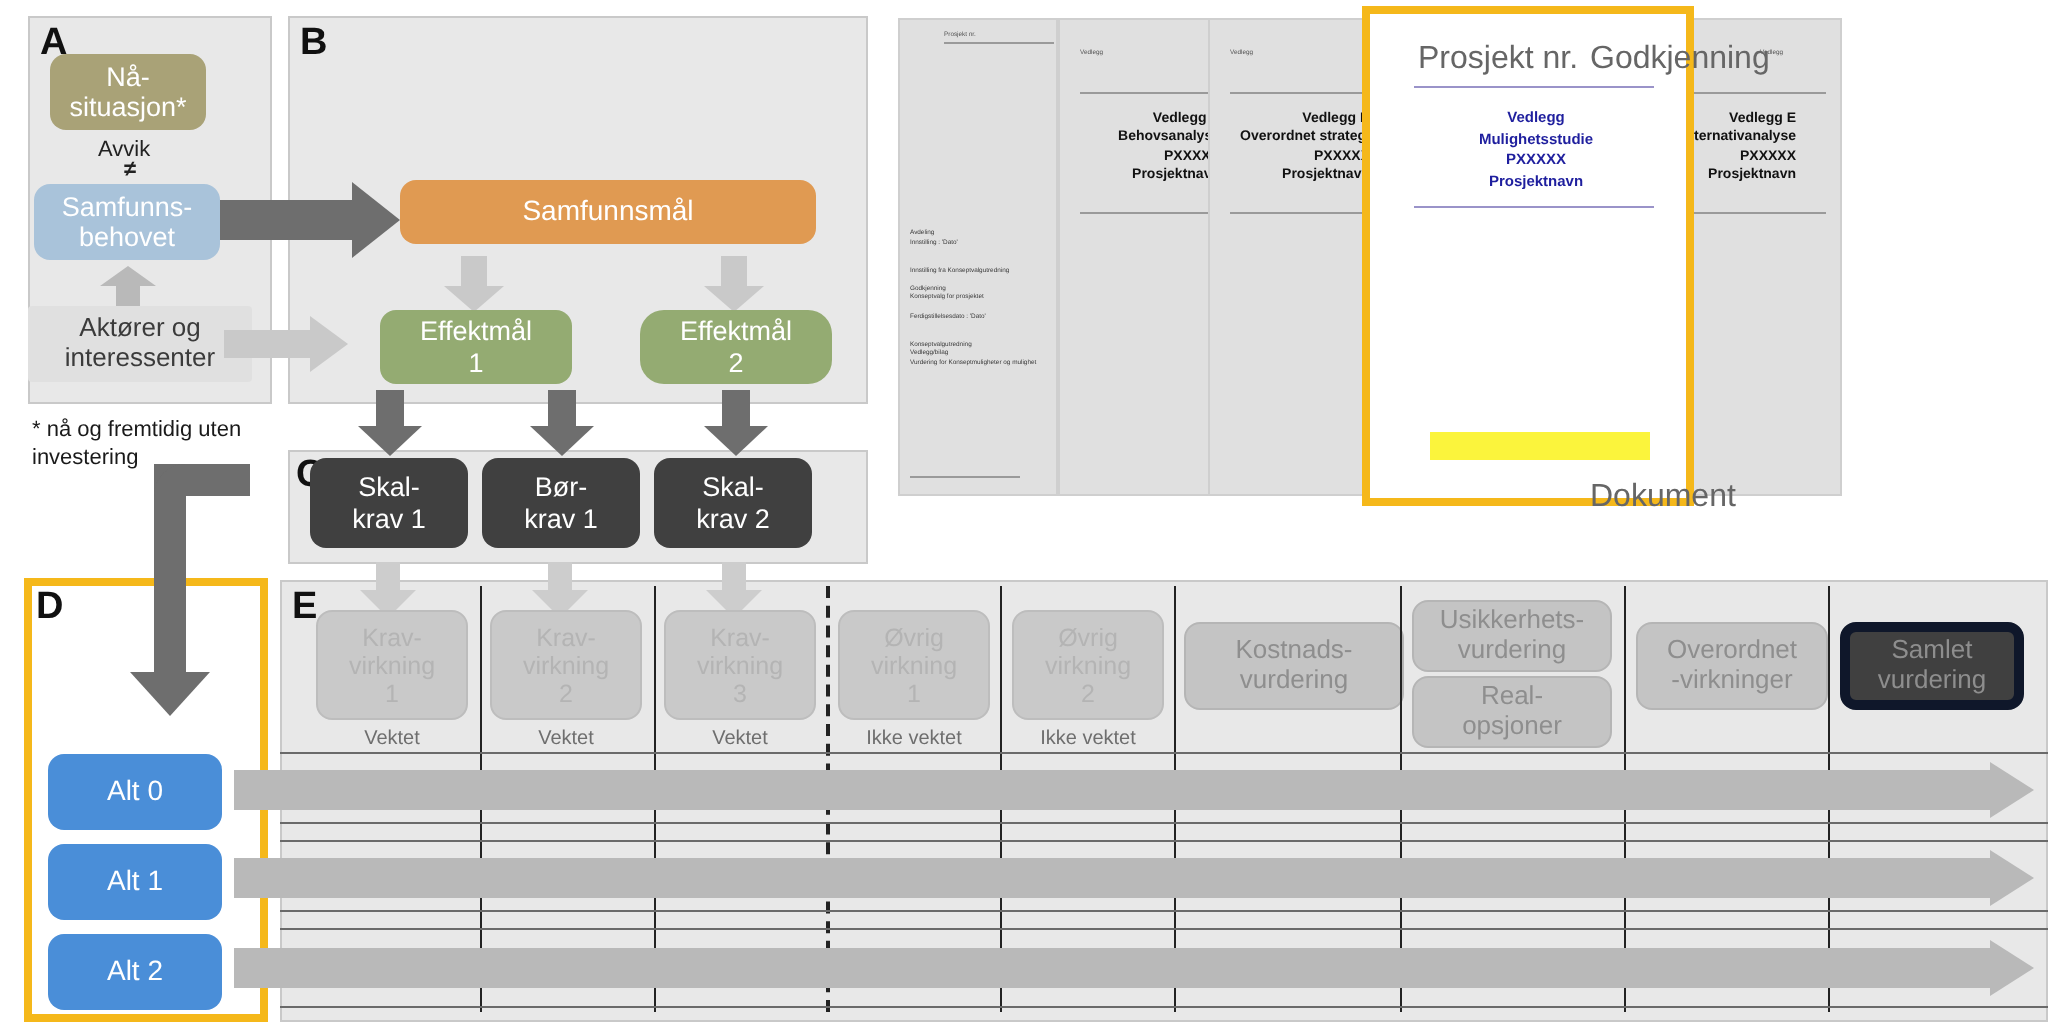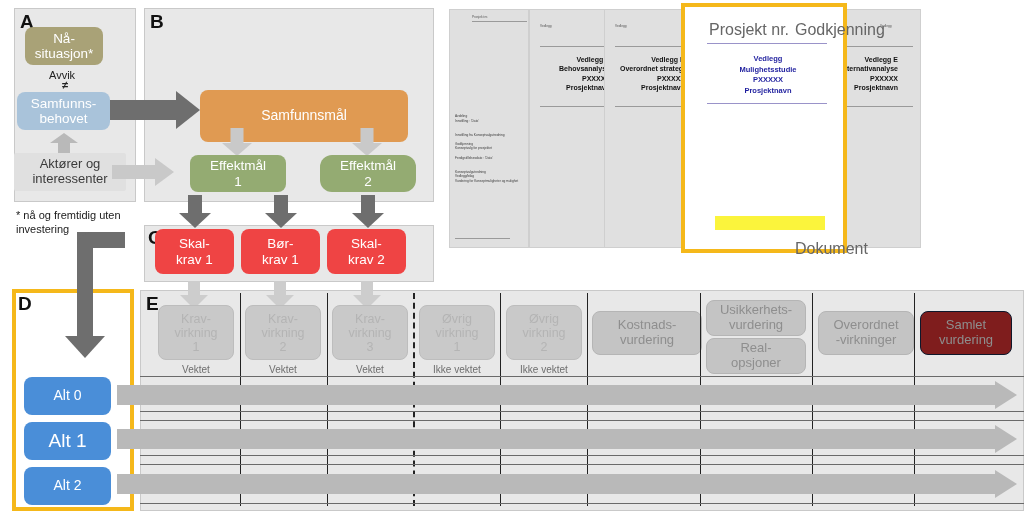--- a/index.html
+++ b/index.html
@@ -14,21 +14,21 @@
   
   .rbox{position:absolute;box-sizing:border-box;border-radius:8px;display:flex;
         align-items:center;justify-content:center;text-align:center;color:#fff;
         font-size:13.5px;line-height:1.12;padding:2px 16px;}
 
   .c-olive{background:#a9a277;}
   .c-blue-l{background:#a9c3da;}
   .c-gray-l{background:#e0e0e0;color:#3b3b3b;}
   .c-orange{background:#e09a52;}
   .c-green{background:#94ab72;}
-  .c-steel{background:#ef4444;}
+  .c-steel{background:#404040;}
   .c-altblue{background:#4a8ed8;}
   .c-ghost{background:#c9c9c9;color:#b4b4b4;border:1px solid #bdbdbd;}
 
   
   .lbl{position:absolute;font-size:11.5px;color:#222;line-height:1.25;}
   .lbl-small{position:absolute;font-size:10px;color:#6e6e6e;text-align:center;}
   .footnote{position:absolute;font-size:11px;color:#1a1a1a;line-height:1.3;}
 
   
   .arrow-d{position:absolute;} 
@@ -116,21 +116,21 @@
   <div class="arrow-r" style="left:110px;top:91px;width:90px;height:38px;">
     <div class="stem" style="width:68px;height:20px;background:#6e6e6e;"></div>
     <div class="head" style="border-top-width:19px;border-bottom-width:19px;border-left-width:24px;border-left-color:#6e6e6e;"></div>
   </div>
 
   <div class="arrow-r" style="left:112px;top:158px;width:62px;height:28px;">
     <div class="stem" style="width:44px;height:14px;background:#c9c9c9;"></div>
     <div class="head" style="border-top-width:14px;border-bottom-width:14px;border-left-width:19px;border-left-color:#c9c9c9;"></div>
   </div>
 
-  <div class="rbox c-orange" style="left:200px;top:90px;width:208px;height:52px;font-size:14px;">Samfunnsmål</div>
+  <div class="rbox c-orange" style="left:200px;top:90px;width:208px;height:32px;font-size:14px;">Samfunnsmål</div>
 
   <div class="arrow-d" style="left:222px;top:128px;width:30px;height:28px;">
     <div class="stem" style="width:13px;height:16px;background:#c9c9c9;"></div>
     <div class="head" style="border-left-width:15px;border-right-width:15px;border-top-width:13px;border-top-color:#c9c9c9;"></div>
   </div>
   <div class="arrow-d" style="left:352px;top:128px;width:30px;height:28px;">
     <div class="stem" style="width:13px;height:16px;background:#c9c9c9;"></div>
     <div class="head" style="border-left-width:15px;border-right-width:15px;border-top-width:13px;border-top-color:#c9c9c9;"></div>
   </div>
 
@@ -164,21 +164,21 @@
   <div class="panel-letter" style="left:18px;top:294px;">D</div>
 
   <div class="elbow" style="left:55px;top:232px;width:70px;height:135px;">
     <div class="h" style="left:22px;top:0;width:48px;height:16px;"></div>
     <div class="v" style="left:22px;top:0;width:16px;height:108px;"></div>
     <div class="corner" style="left:22px;top:0;"></div>
     <div class="tip" style="left:10px;top:104px;"></div>
   </div>
 
   <div class="rbox c-altblue" style="left:24px;top:377px;width:87px;height:38px;font-size:14px;">Alt 0</div>
-  <div class="rbox c-altblue" style="left:24px;top:422px;width:87px;height:38px;font-size:19px;">Alt 1</div>
+  <div class="rbox c-altblue" style="left:24px;top:422px;width:87px;height:38px;font-size:14px;">Alt 1</div>
   <div class="rbox c-altblue" style="left:24px;top:467px;width:87px;height:38px;font-size:14px;">Alt 2</div>
 
   <div class="panel" style="left:140px;top:290px;width:884px;height:221px;"></div>
   <div class="panel-letter" style="left:146px;top:294px;">E</div>
 
   <div class="arrow-d" style="left:180px;top:281px;width:28px;height:28px;">
     <div class="stem" style="width:12px;height:14px;background:#cdcdcd;"></div>
     <div class="head" style="border-left-width:14px;border-right-width:14px;border-top-width:14px;border-top-color:#cdcdcd;"></div>
   </div>
   <div class="arrow-d" style="left:266px;top:281px;width:28px;height:28px;">
@@ -224,21 +224,21 @@
 vurdering</div>
   <div class="rbox" style="left:706px;top:338px;width:100px;height:36px;white-space:pre-line;font-size:13px;
               background:#c4c4c4;color:#8e8e8e;border:1px solid #b5b5b5;">Real-
 opsjoner</div>
 
   <div class="rbox" style="left:818px;top:311px;width:96px;height:44px;white-space:pre-line;font-size:13px;
               background:#c4c4c4;color:#8e8e8e;border:1px solid #b5b5b5;">Overordnet
 -virkninger</div>
 
   <div class="rbox" style="left:920px;top:311px;width:92px;height:44px;white-space:pre-line;font-size:13px;
-              background:#7f1d1d;color:#8e8e8e;border:1px solid #0f172a;">Samlet
+              background:#404040;color:#8e8e8e;border:5px solid #0f172a;">Samlet
 vurdering</div>
 
   <div class="vline" style="left:240px;top:293px;height:213px;"></div>
   <div class="vline" style="left:327px;top:293px;height:213px;"></div>
   <div class="vdash" style="left:413px;top:293px;height:213px;"></div>
   <div class="vline" style="left:500px;top:293px;height:213px;"></div>
   <div class="vline" style="left:587px;top:293px;height:213px;"></div>
   <div class="vline" style="left:700px;top:293px;height:213px;"></div>
   <div class="vline" style="left:812px;top:293px;height:213px;"></div>
   <div class="vline" style="left:914px;top:293px;height:213px;"></div>

